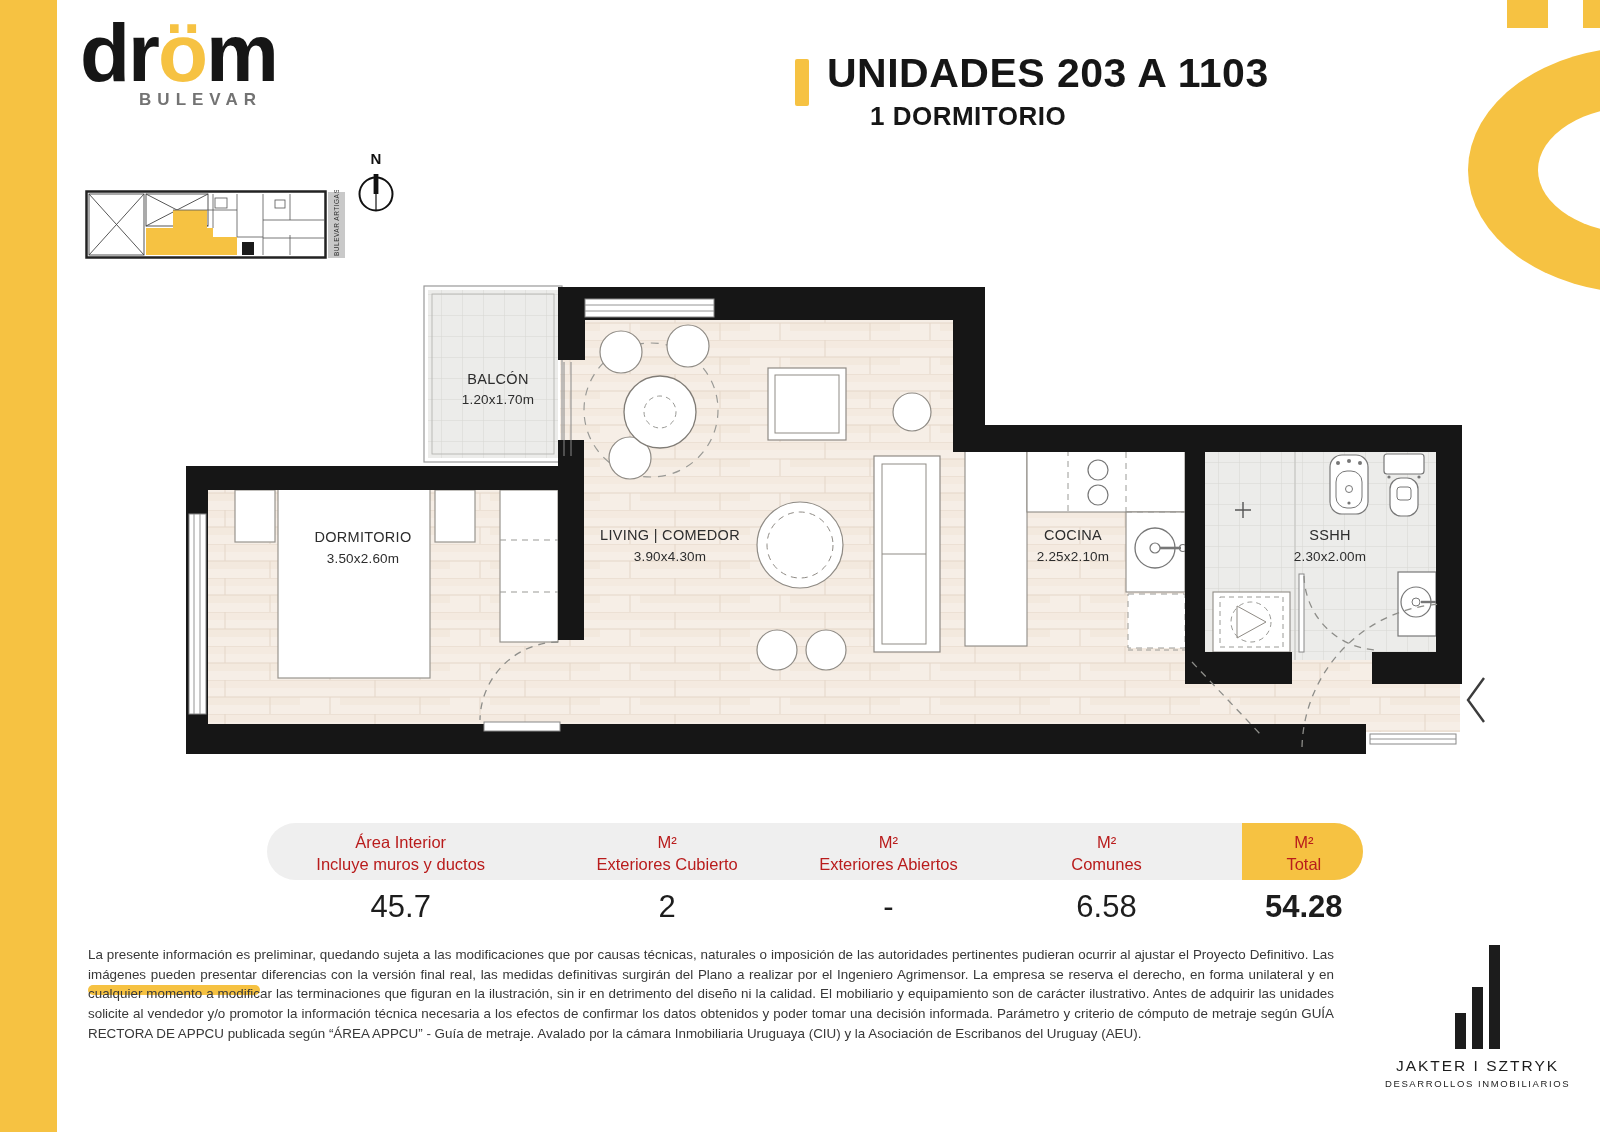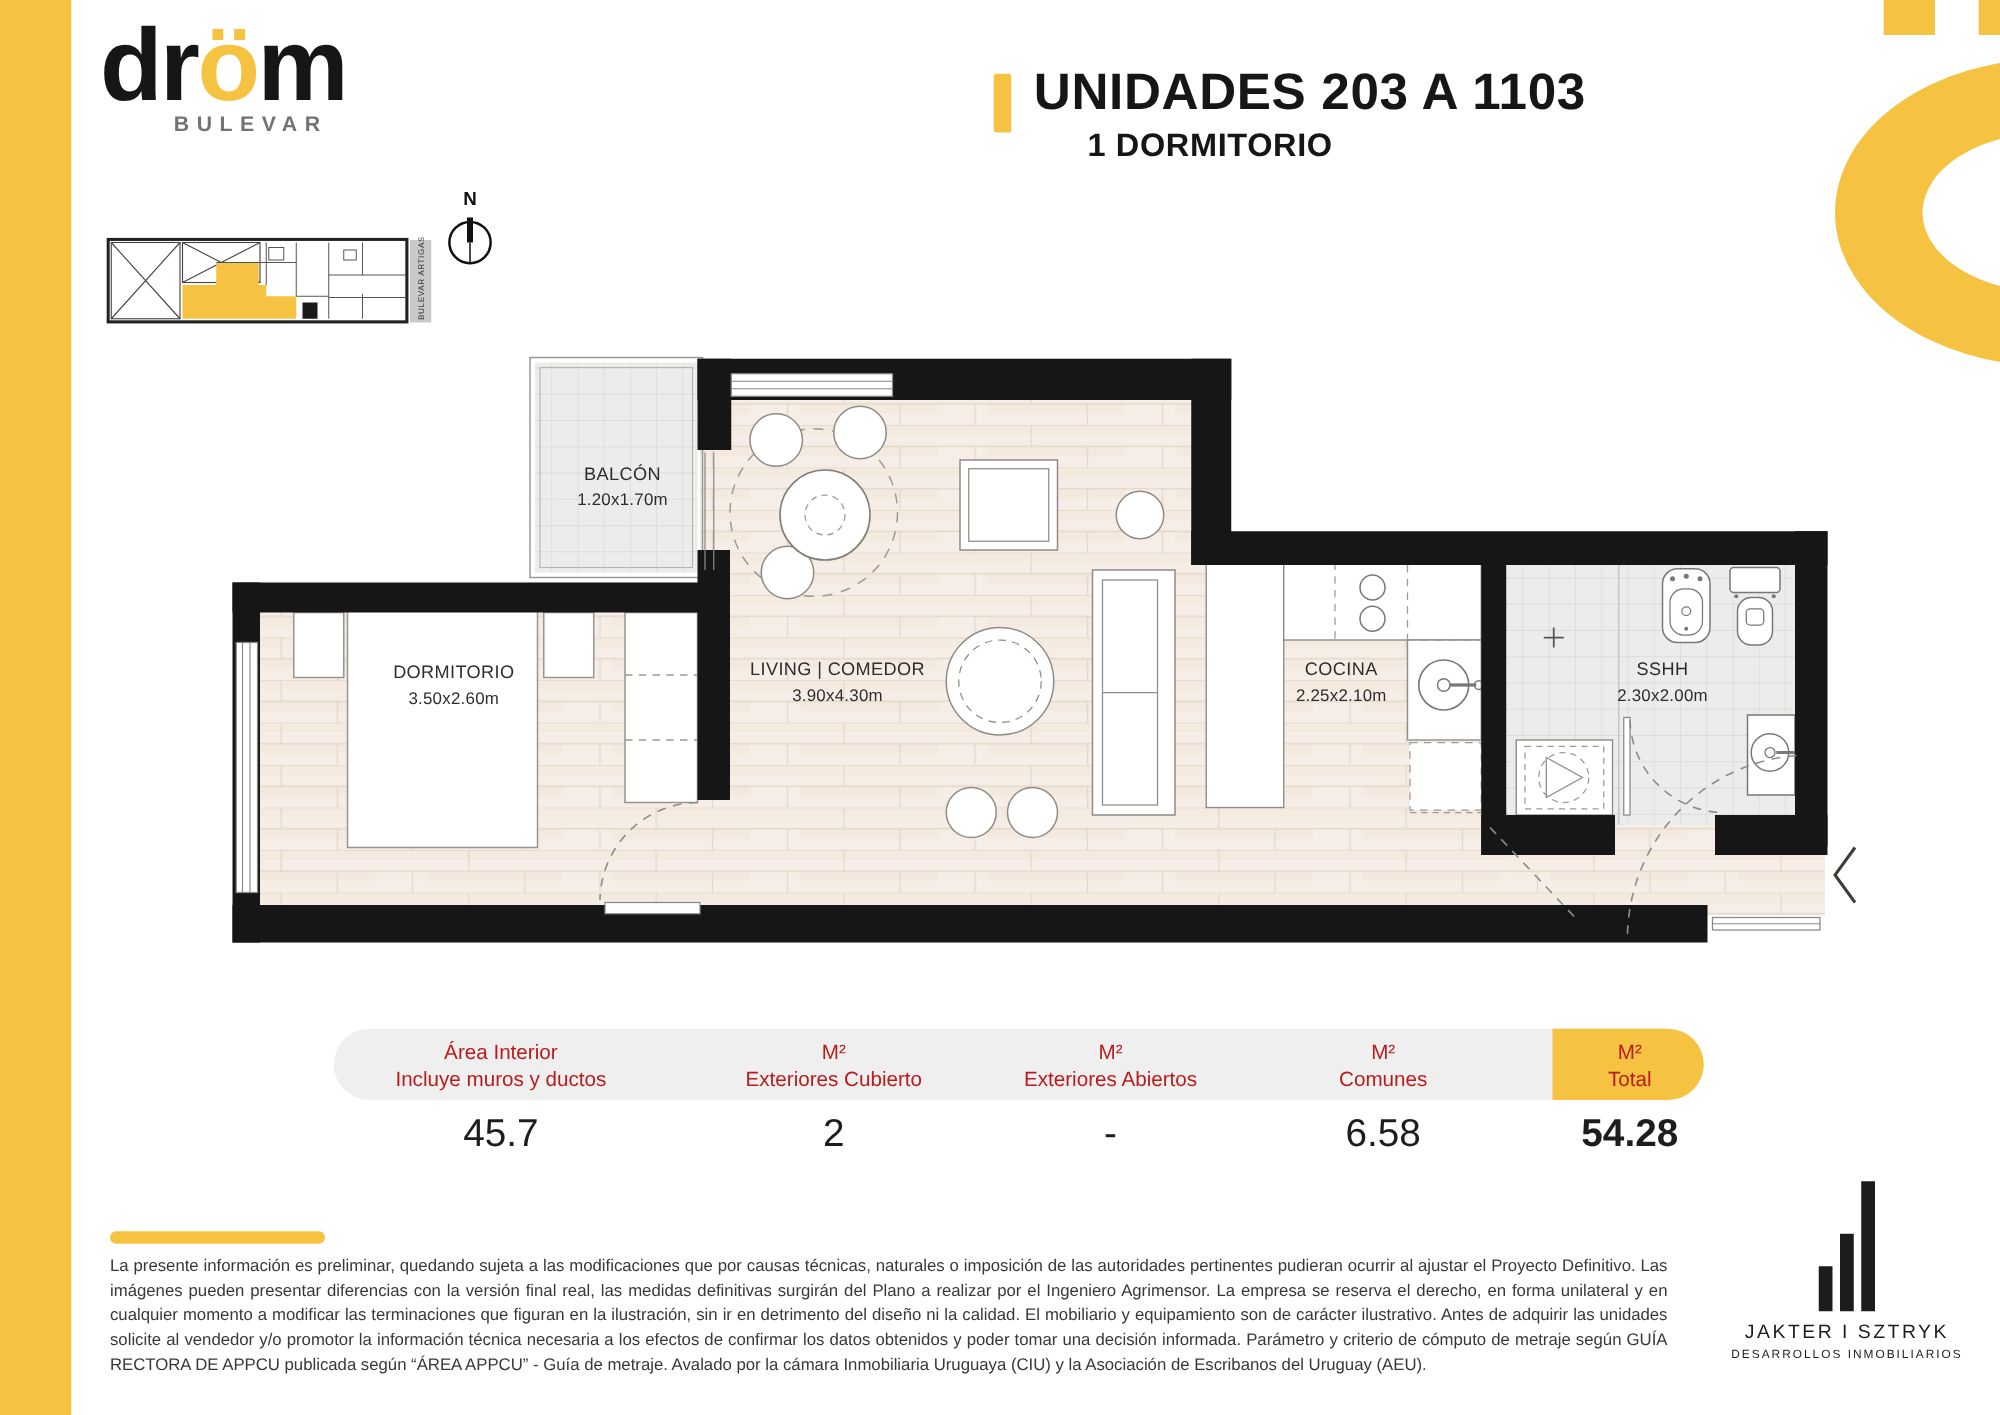--- a/index.html
+++ b/index.html
@@ -27,21 +27,21 @@
   .tbl{left:267px;top:823px;width:1096px;height:120px;}
   .tbl-pill{position:absolute;left:0;top:0;width:1096px;height:57px;background:#efefef;border-radius:29px;}
   .tbl-hl{position:absolute;left:975px;top:0;width:121px;height:57px;background:var(--accent);border-radius:0 29px 29px 0;}
   .tcell{position:absolute;top:0;height:57px;transform:translateX(-50%);text-align:center;font-size:16.5px;color:#b91c1c;padding-top:9px;line-height:1.32;white-space:nowrap;}
   .tval{position:absolute;top:66px;transform:translateX(-50%);text-align:center;font-size:31px;color:#1d1d1d;white-space:nowrap;}
   .tval.vb{font-weight:700;}
   .col1{left:12.2%;} .col2{left:36.5%;} .col3{left:56.7%;} .col4{left:76.6%;} .col5{left:94.6%;}
 
   
   .disc-bar{left:88px;top:985px;width:172px;height:10px;background:var(--accent);border-radius:5px;}
-  .disclaimer{left:88px;top:1003px;width:1246px;font-size:13.4px;line-height:1.47;color:#383838;text-align:justify;}
+  .disclaimer{left:88px;top:945px;width:1246px;font-size:13.4px;line-height:1.47;color:#383838;text-align:justify;}
 
   
   .dev{left:1385px;top:945px;width:185px;text-align:center;}
   .dev-bars{height:104px;display:flex;align-items:flex-end;justify-content:center;gap:6px;}
   .dev-bars i{display:block;background:#1c1c1c;width:11px;}
   .dev-bars .b1{height:36px;} .dev-bars .b2{height:62px;} .dev-bars .b3{height:104px;}
   .dev-name{margin-top:8px;font-size:15.5px;font-weight:400;letter-spacing:2px;color:#1c1c1c;white-space:nowrap;}
   .dev-tag{margin-top:3px;font-size:9.5px;letter-spacing:1.6px;color:#1c1c1c;white-space:nowrap;}
 
   svg text{font-family:"Liberation Sans", sans-serif;}

